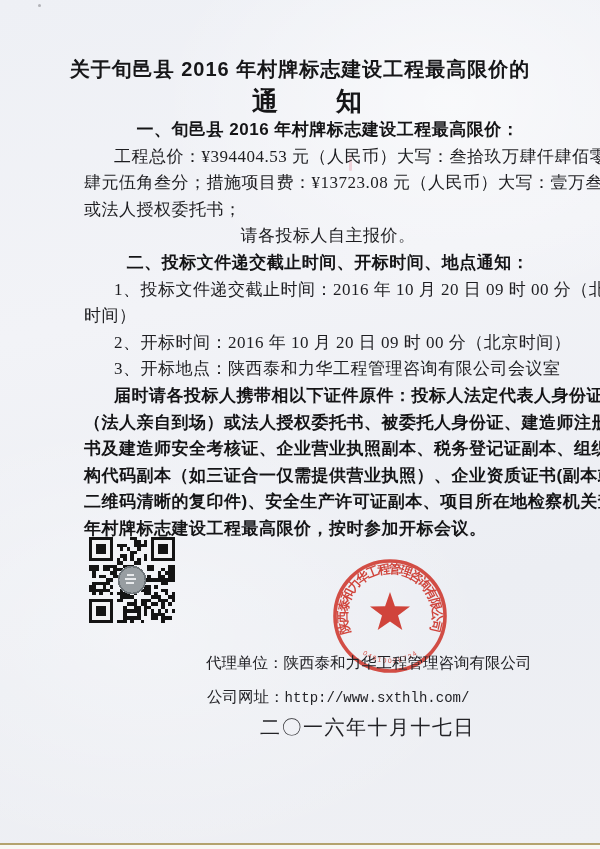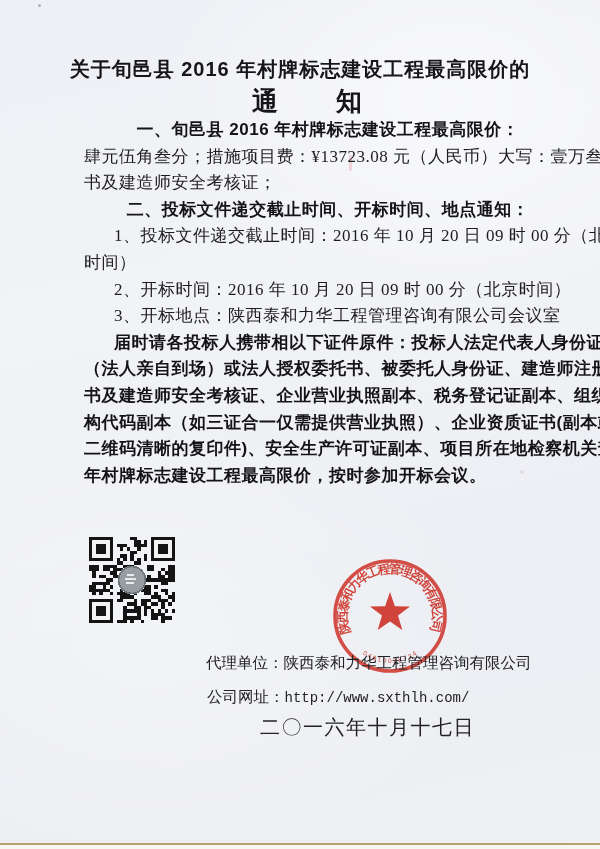--- a/index.html
+++ b/index.html
@@ -44,22 +44,24 @@
 
   <div class="speck s1"></div>
   <div class="speck s2"></div>
   <div class="speck s3"></div>
 
   <div class="title1">关于旬邑县 2016 年村牌标志建设工程最高限价的</div>
   <div class="title2">通　　知</div>
 
   <div class="body-block">
     <div class="line b ind">一、旬邑县 2016 年村牌标志建设工程最高限价：</div>
+    <div class="line ind">工程总价：¥394404.53 元（人民币）大写：叁拾玖万肆仟肆佰零</div>
     <div class="line">肆元伍角叁分；措施项目费：¥13723.08 元（人民币）大写：壹万叁仟</div>
-    <div class="line">书及建造师安全考核证；</div>
+    <div class="line">或法人授权委托书；</div>
+    <div class="line ind">请各投标人自主报价。</div>
     <div class="line b ind">二、投标文件递交截止时间、开标时间、地点通知：</div>
     <div class="line ind">1、投标文件递交截止时间：2016 年 10 月 20 日 09 时 00 分（北京</div>
     <div class="line">时间）</div>
     <div class="line ind">2、开标时间：2016 年 10 月 20 日 09 时 00 分（北京时间）</div>
     <div class="line ind">3、开标地点：陕西泰和力华工程管理咨询有限公司会议室</div>
     <div class="line b ind">届时请各投标人携带相以下证件原件：投标人法定代表人身份证</div>
     <div class="line b">（法人亲自到场）或法人授权委托书、被委托人身份证、建造师注册证</div>
     <div class="line b">书及建造师安全考核证、企业营业执照副本、税务登记证副本、组织机</div>
     <div class="line b">构代码副本（如三证合一仅需提供营业执照）、企业资质证书(副本或者</div>
     <div class="line b">二维码清晰的复印件)、安全生产许可证副本、项目所在地检察机关查</div>

